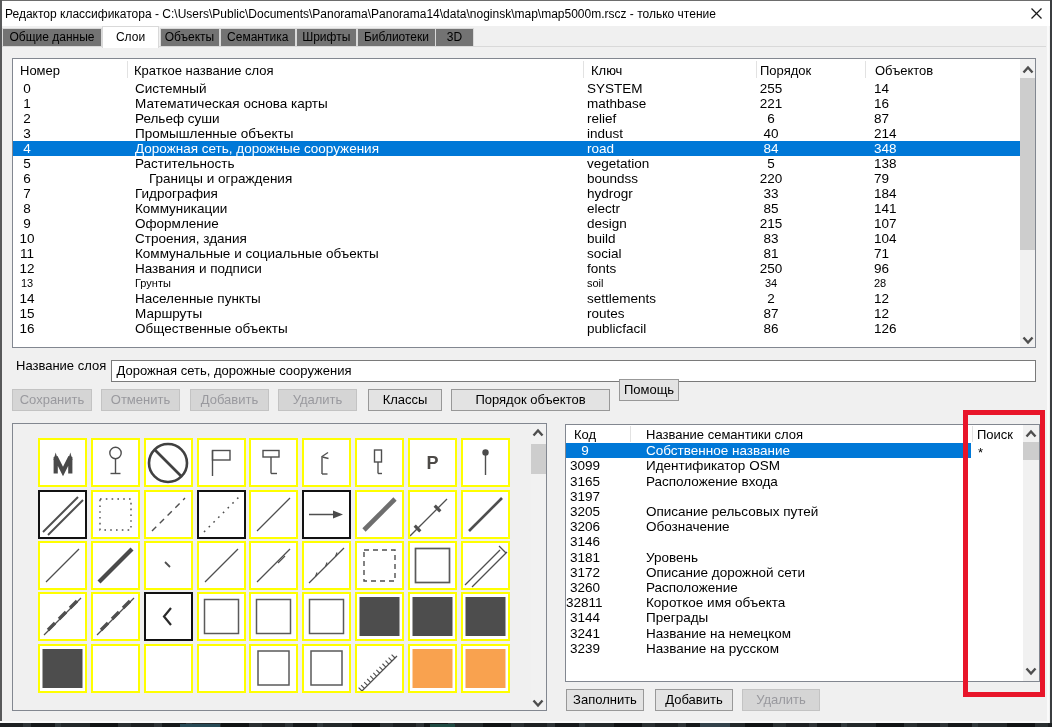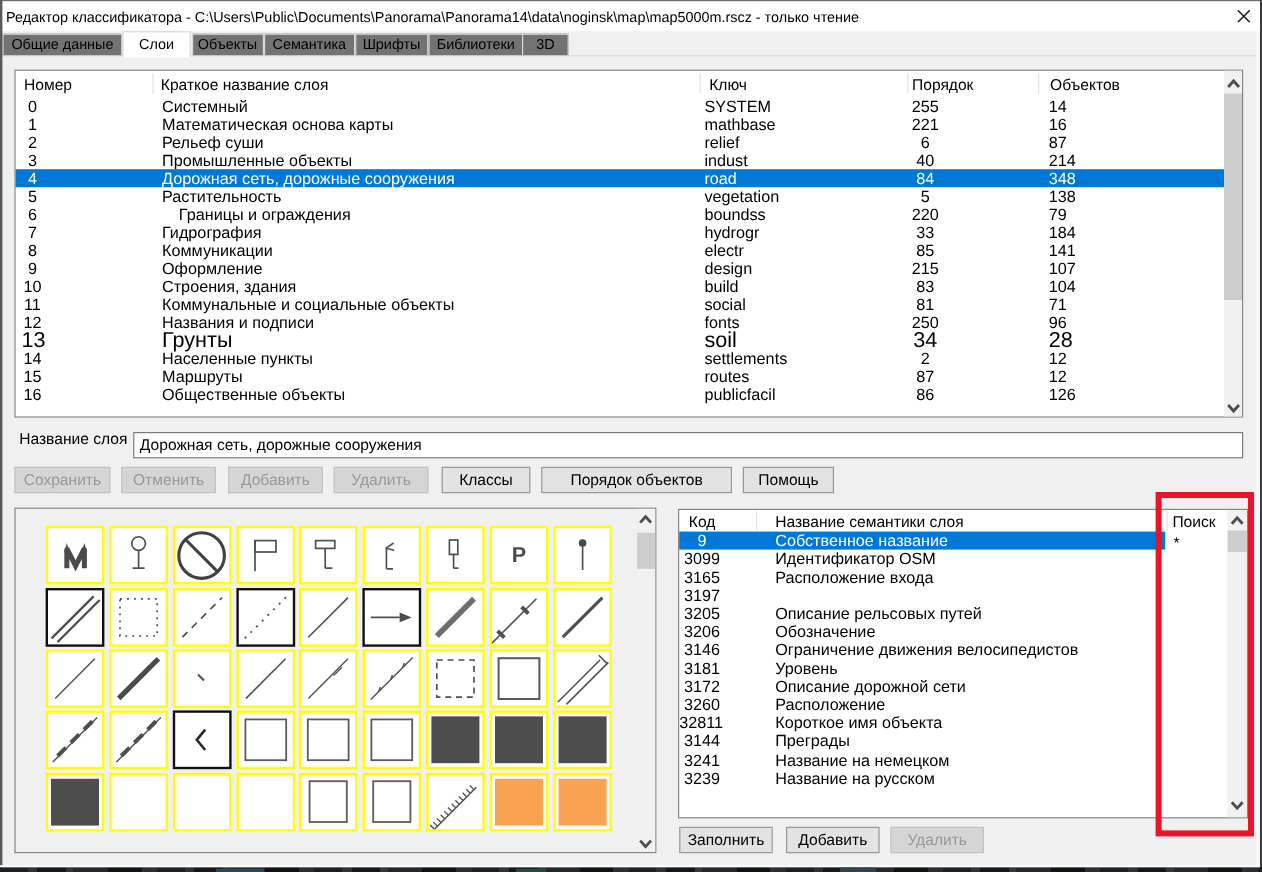--- a/index.html
+++ b/index.html
@@ -121,21 +121,21 @@
     <span class="a" style="left:735px;width:46px;text-align:center">81</span>
     <span class="a" style="left:861px">71</span>
   </div>
 <div class="a" style="left:13px;top:261px;width:1007px;height:15px;line-height:15px;font-size:13.5px">
     <span class="a" style="left:5px;width:18px;text-align:center">12</span>
     <span class="a" style="left:122px">Названия и подписи</span>
     <span class="a" style="left:574px">fonts</span>
     <span class="a" style="left:735px;width:46px;text-align:center">250</span>
     <span class="a" style="left:861px">96</span>
   </div>
-<div class="a" style="left:13px;top:276px;width:992px;height:15px;line-height:15px;font-size:18px">
+<div class="a" style="left:13px;top:276px;width:992px;height:15px;line-height:15px;font-size:11px">
     <span class="a" style="left:5px;width:18px;text-align:center">13</span>
     <span class="a" style="left:122px">Грунты</span>
     <span class="a" style="left:574px">soil</span>
     <span class="a" style="left:735px;width:46px;text-align:center">34</span>
     <span class="a" style="left:861px">28</span>
   </div>
 <div class="a" style="left:13px;top:291px;width:1007px;height:15px;line-height:15px;font-size:13.5px">
     <span class="a" style="left:5px;width:18px;text-align:center">14</span>
     <span class="a" style="left:122px">Населенные пункты</span>
     <span class="a" style="left:574px">settlements</span>
@@ -165,21 +165,21 @@
     <polyline points="1023.0,337.5 1027.5,342.5 1032.0,337.5" fill="none" stroke="#4e4e4e" stroke-width="2.4"></polyline>
   </svg>
 <div class="a" style="left:16px;top:358px;height:15px;line-height:15px">Название слоя</div>
 <div class="a" style="left:110.5px;top:359.5px;width:925px;height:22.5px;background:#fff;border:1px solid #7a7a7a;line-height:20px;padding-left:5px">Дорожная сеть, дорожные сооружения</div>
 <div class="btnd" style="left:12px;top:389px;width:80px">Сохранить</div>
 <div class="btnd" style="left:101px;top:389px;width:79px">Отменить</div>
 <div class="btnd" style="left:190px;top:389px;width:79px">Добавить</div>
 <div class="btnd" style="left:278px;top:389px;width:79px">Удалить</div>
 <div class="btn" style="left:368px;top:389px;width:74px">Классы</div>
 <div class="btn" style="left:451px;top:389px;width:159px">Порядок объектов</div>
-<div class="btn" style="left:619px;top:389px;width:76px">Помощь</div>
+<div class="btn" style="left:619px;top:379px;width:60px">Помощь</div>
 <div class="a" style="left:12px;top:423px;width:535px;height:288px;background:#f0f0f0;border:1px solid #828790"></div>
 <div class="cell" style="left:38.1px;top:438.1px"><svg width="45" height="45" viewBox="0 0 45 45">
       <polyline points="15.7,33.5 15.7,17 23,31.5 30.3,17 30.3,33.5" fill="none" stroke="#4a4a4a" stroke-width="4.2"></polyline>
       <polygon points="13.5,20 17.9,20 15.7,12.6" fill="#4a4a4a"></polygon>
       <polygon points="28.1,20 32.5,20 30.3,12.6" fill="#4a4a4a"></polygon>
     </svg></div>
 <div class="cell" style="left:90.9px;top:438.1px"><svg width="45" height="45" viewBox="0 0 45 45">
       <line x1="22.5" y1="19" x2="22.5" y2="33.5" stroke="#4f4f4f" stroke-width="1.4" stroke-linecap="butt"></line>
       <line x1="17.5" y1="33.5" x2="27.5" y2="33.5" stroke="#4f4f4f" stroke-width="1.4" stroke-linecap="butt"></line>
       <circle cx="22.5" cy="13" r="5.7" fill="none" stroke="#4f4f4f" stroke-width="1.4"></circle>
@@ -377,21 +377,20 @@
 <div class="a" style="left:566px;top:503.99999999999994px;width:457px;height:15px;line-height:15px;font-size:13.5px">
     <span class="a" style="left:0px;width:38px;text-align:center">3205</span>
     <span class="a" style="left:80px;white-space:nowrap">Описание рельсовых путей</span>
   </div>
 <div class="a" style="left:566px;top:519.1999999999999px;width:457px;height:15px;line-height:15px;font-size:13.5px">
     <span class="a" style="left:0px;width:38px;text-align:center">3206</span>
     <span class="a" style="left:80px;white-space:nowrap">Обозначение</span>
   </div>
 <div class="a" style="left:566px;top:534.4px;width:457px;height:15px;line-height:15px;font-size:13.5px">
     <span class="a" style="left:0px;width:38px;text-align:center">3146</span>
-    <span class="a" style="left:80px;white-space:nowrap">Ограничение движения велосипедистов</span>
   </div>
 <div class="a" style="left:566px;top:549.6px;width:457px;height:15px;line-height:15px;font-size:13.5px">
     <span class="a" style="left:0px;width:38px;text-align:center">3181</span>
     <span class="a" style="left:80px;white-space:nowrap">Уровень</span>
   </div>
 <div class="a" style="left:566px;top:564.8000000000001px;width:457px;height:15px;line-height:15px;font-size:13.5px">
     <span class="a" style="left:0px;width:38px;text-align:center">3172</span>
     <span class="a" style="left:80px;white-space:nowrap">Описание дорожной сети</span>
   </div>
 <div class="a" style="left:566px;top:580.0000000000001px;width:457px;height:15px;line-height:15px;font-size:13.5px">

